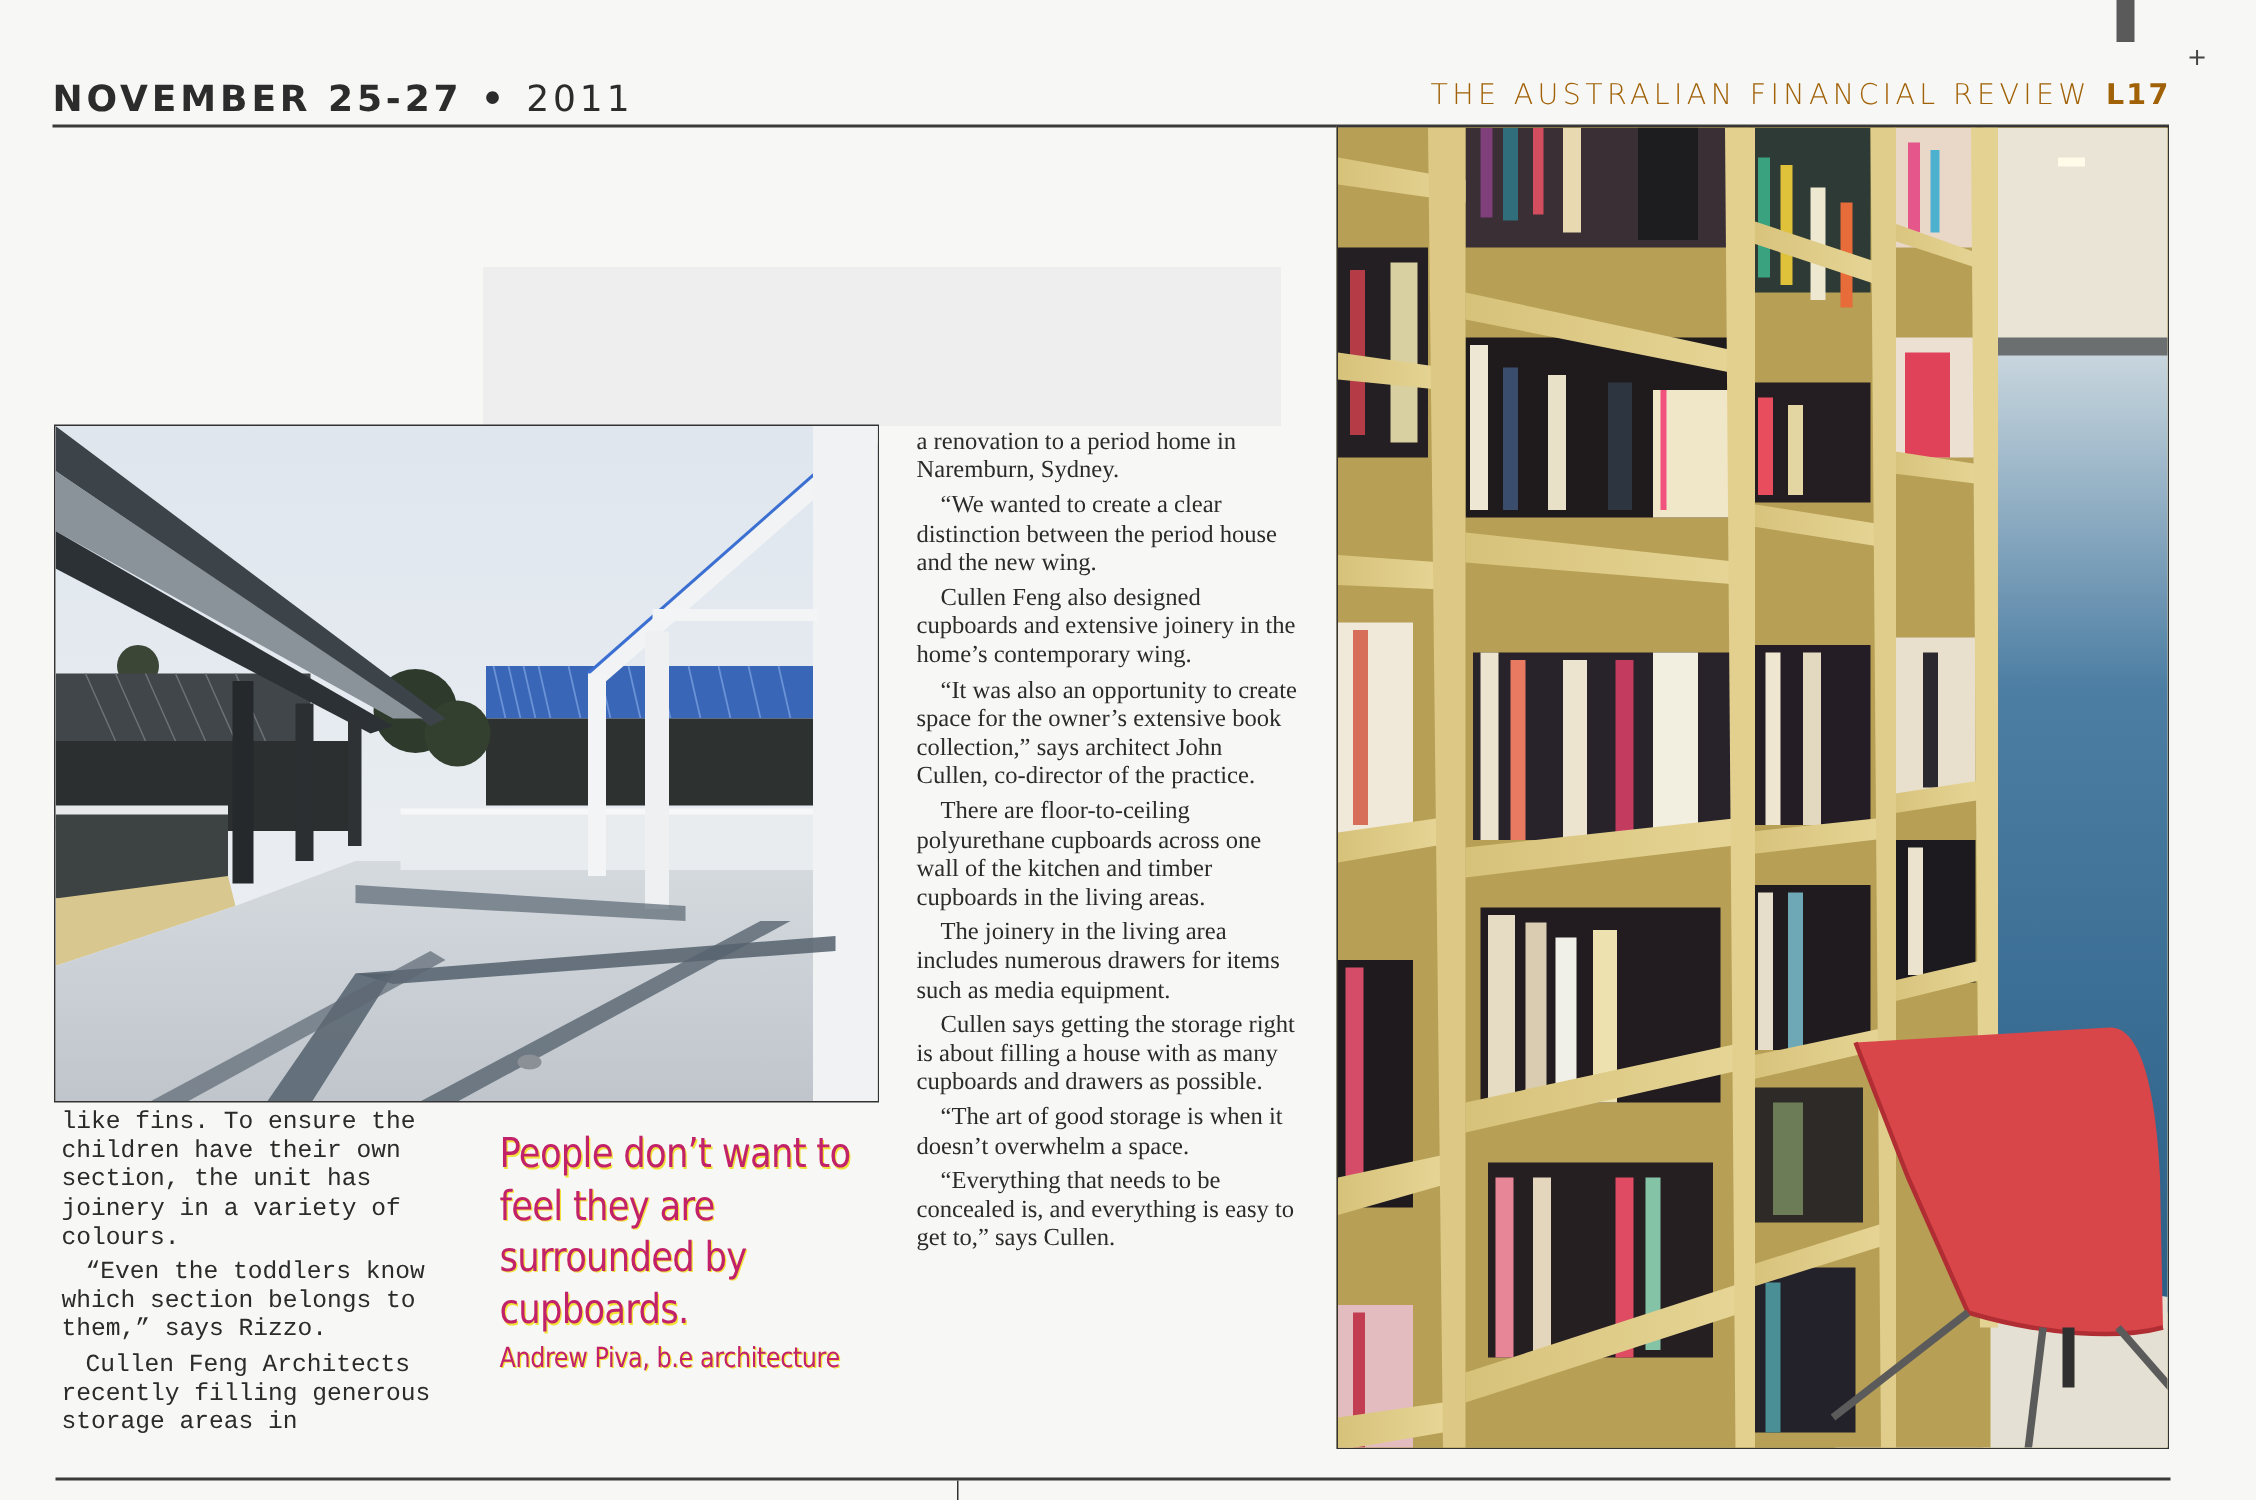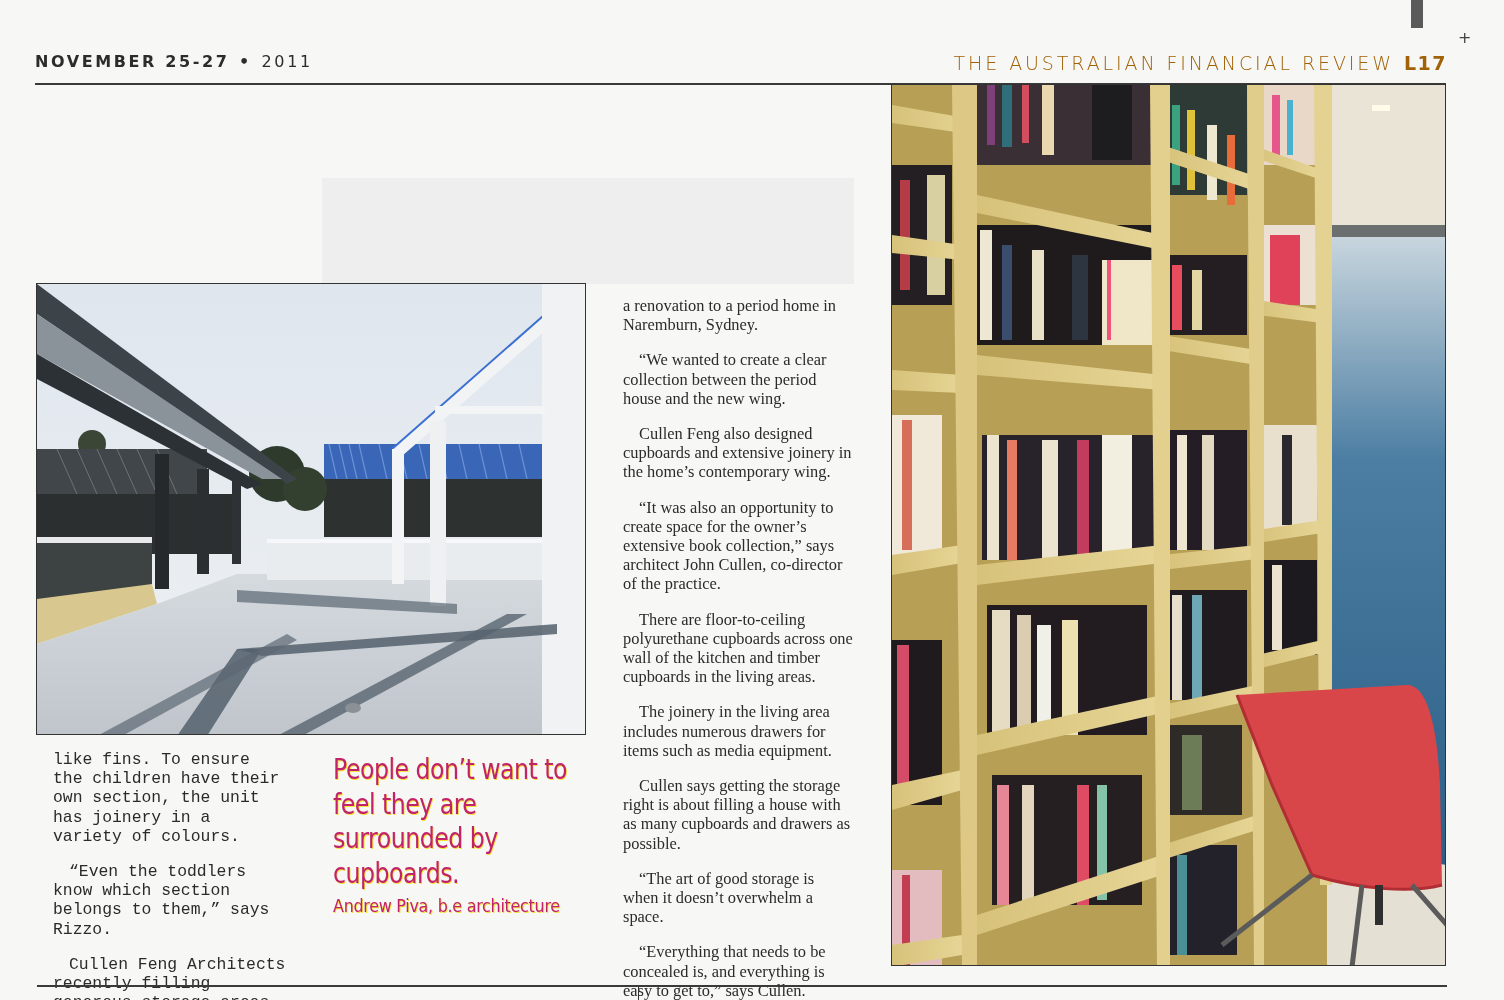--- a/index.html
+++ b/index.html
@@ -11,21 +11,21 @@
   }
   .abs { position: absolute; }
 
   
   .reg-bar { left: 1411px; top: 0; width: 12px; height: 28px; background: #5a5a5a; }
   .reg-plus { left: 1458px; top: 28px; font-family: "DejaVu Sans", sans-serif; font-size: 16px; color: #444; }
 
   
   .hdr-left {
     left: 35px; top: 52px;
-    font-family: "DejaVu Sans", sans-serif; font-size: 16px; letter-spacing: 2.6px;
+    font-family: "DejaVu Sans", sans-serif; font-size: 24px; letter-spacing: 2.6px;
     color: #2c2c2c; white-space: nowrap;
   }
   .hdr-left .date { font-weight: bold; }
   .hdr-left .dot { font-weight: bold; margin: 0 2px; }
   .hdr-left .year { font-weight: normal; }
   .hdr-right {
     right: 57px; top: 52px;
     font-family: "DejaVu Sans", sans-serif; font-size: 19px; letter-spacing: 2.9px;
     color: #a16207; white-space: nowrap; font-weight: 300;
   }
@@ -46,21 +46,21 @@
     border: 1.5px solid #333; box-sizing: border-box; overflow: hidden;
     background: #c8b46a;
   }
   .photo2 svg { display: block; }
 
   
   .col {
     font-size: 15.2px; line-height: 19.2px; color: #2b2b2b;
     font-family: "Liberation Serif", serif; font-size: 16.4px;
   }
-  .col p { margin: 16px; text-indent: 16px; }
+  .col p { margin: 4px; text-indent: 16px; }
   .col p.noindent { text-indent: 0; }
   .col-a { left: 37px; top: 734px; width: 268px; font-family: Liberation Mono, monospace; }
   .col-b { left: 607px; top: 280px; width: 262px; }
 
   
   .pullquote {
     left: 321px; top: 752px; width: 270px;
     font-family: "DejaVu Sans", sans-serif;
     color: #c2226a;
     text-shadow: 1px 1px 0 #f2e23a;
@@ -319,21 +319,21 @@
   <p>Cullen Feng Architects recently filling generous storage areas in</p>
 </div>
 
 <div class="abs pullquote">
   <div class="q">People don’t want to feel they are surrounded by cupboards.</div>
   <div class="attr">Andrew Piva, b.e architecture</div>
 </div>
 
 <div class="abs col col-b">
   <p class="noindent">a renovation to a period home in Naremburn, Sydney.</p>
-  <p>“We wanted to create a clear collection between the period house and the new wing.</p>
+  <p>“We wanted to create a clear distinction between the period house and the new wing.</p>
   <p>Cullen Feng also designed cupboards and extensive joinery in the home’s contemporary wing.</p>
   <p>“It was also an opportunity to create space for the owner’s extensive book collection,” says architect John Cullen, co-director of the practice.</p>
   <p>There are floor-to-ceiling polyurethane cupboards across one wall of the kitchen and timber cupboards in the living areas.</p>
   <p>The joinery in the living area includes numerous drawers for items such as media equipment.</p>
   <p>Cullen says getting the storage right is about filling a house with as many cupboards and drawers as possible.</p>
   <p>“The art of good storage is when it doesn’t overwhelm a space.</p>
   <p>“Everything that needs to be concealed is, and everything is easy to get to,” says Cullen.</p>
 </div>
 
 <div class="abs foot-rule"></div>

